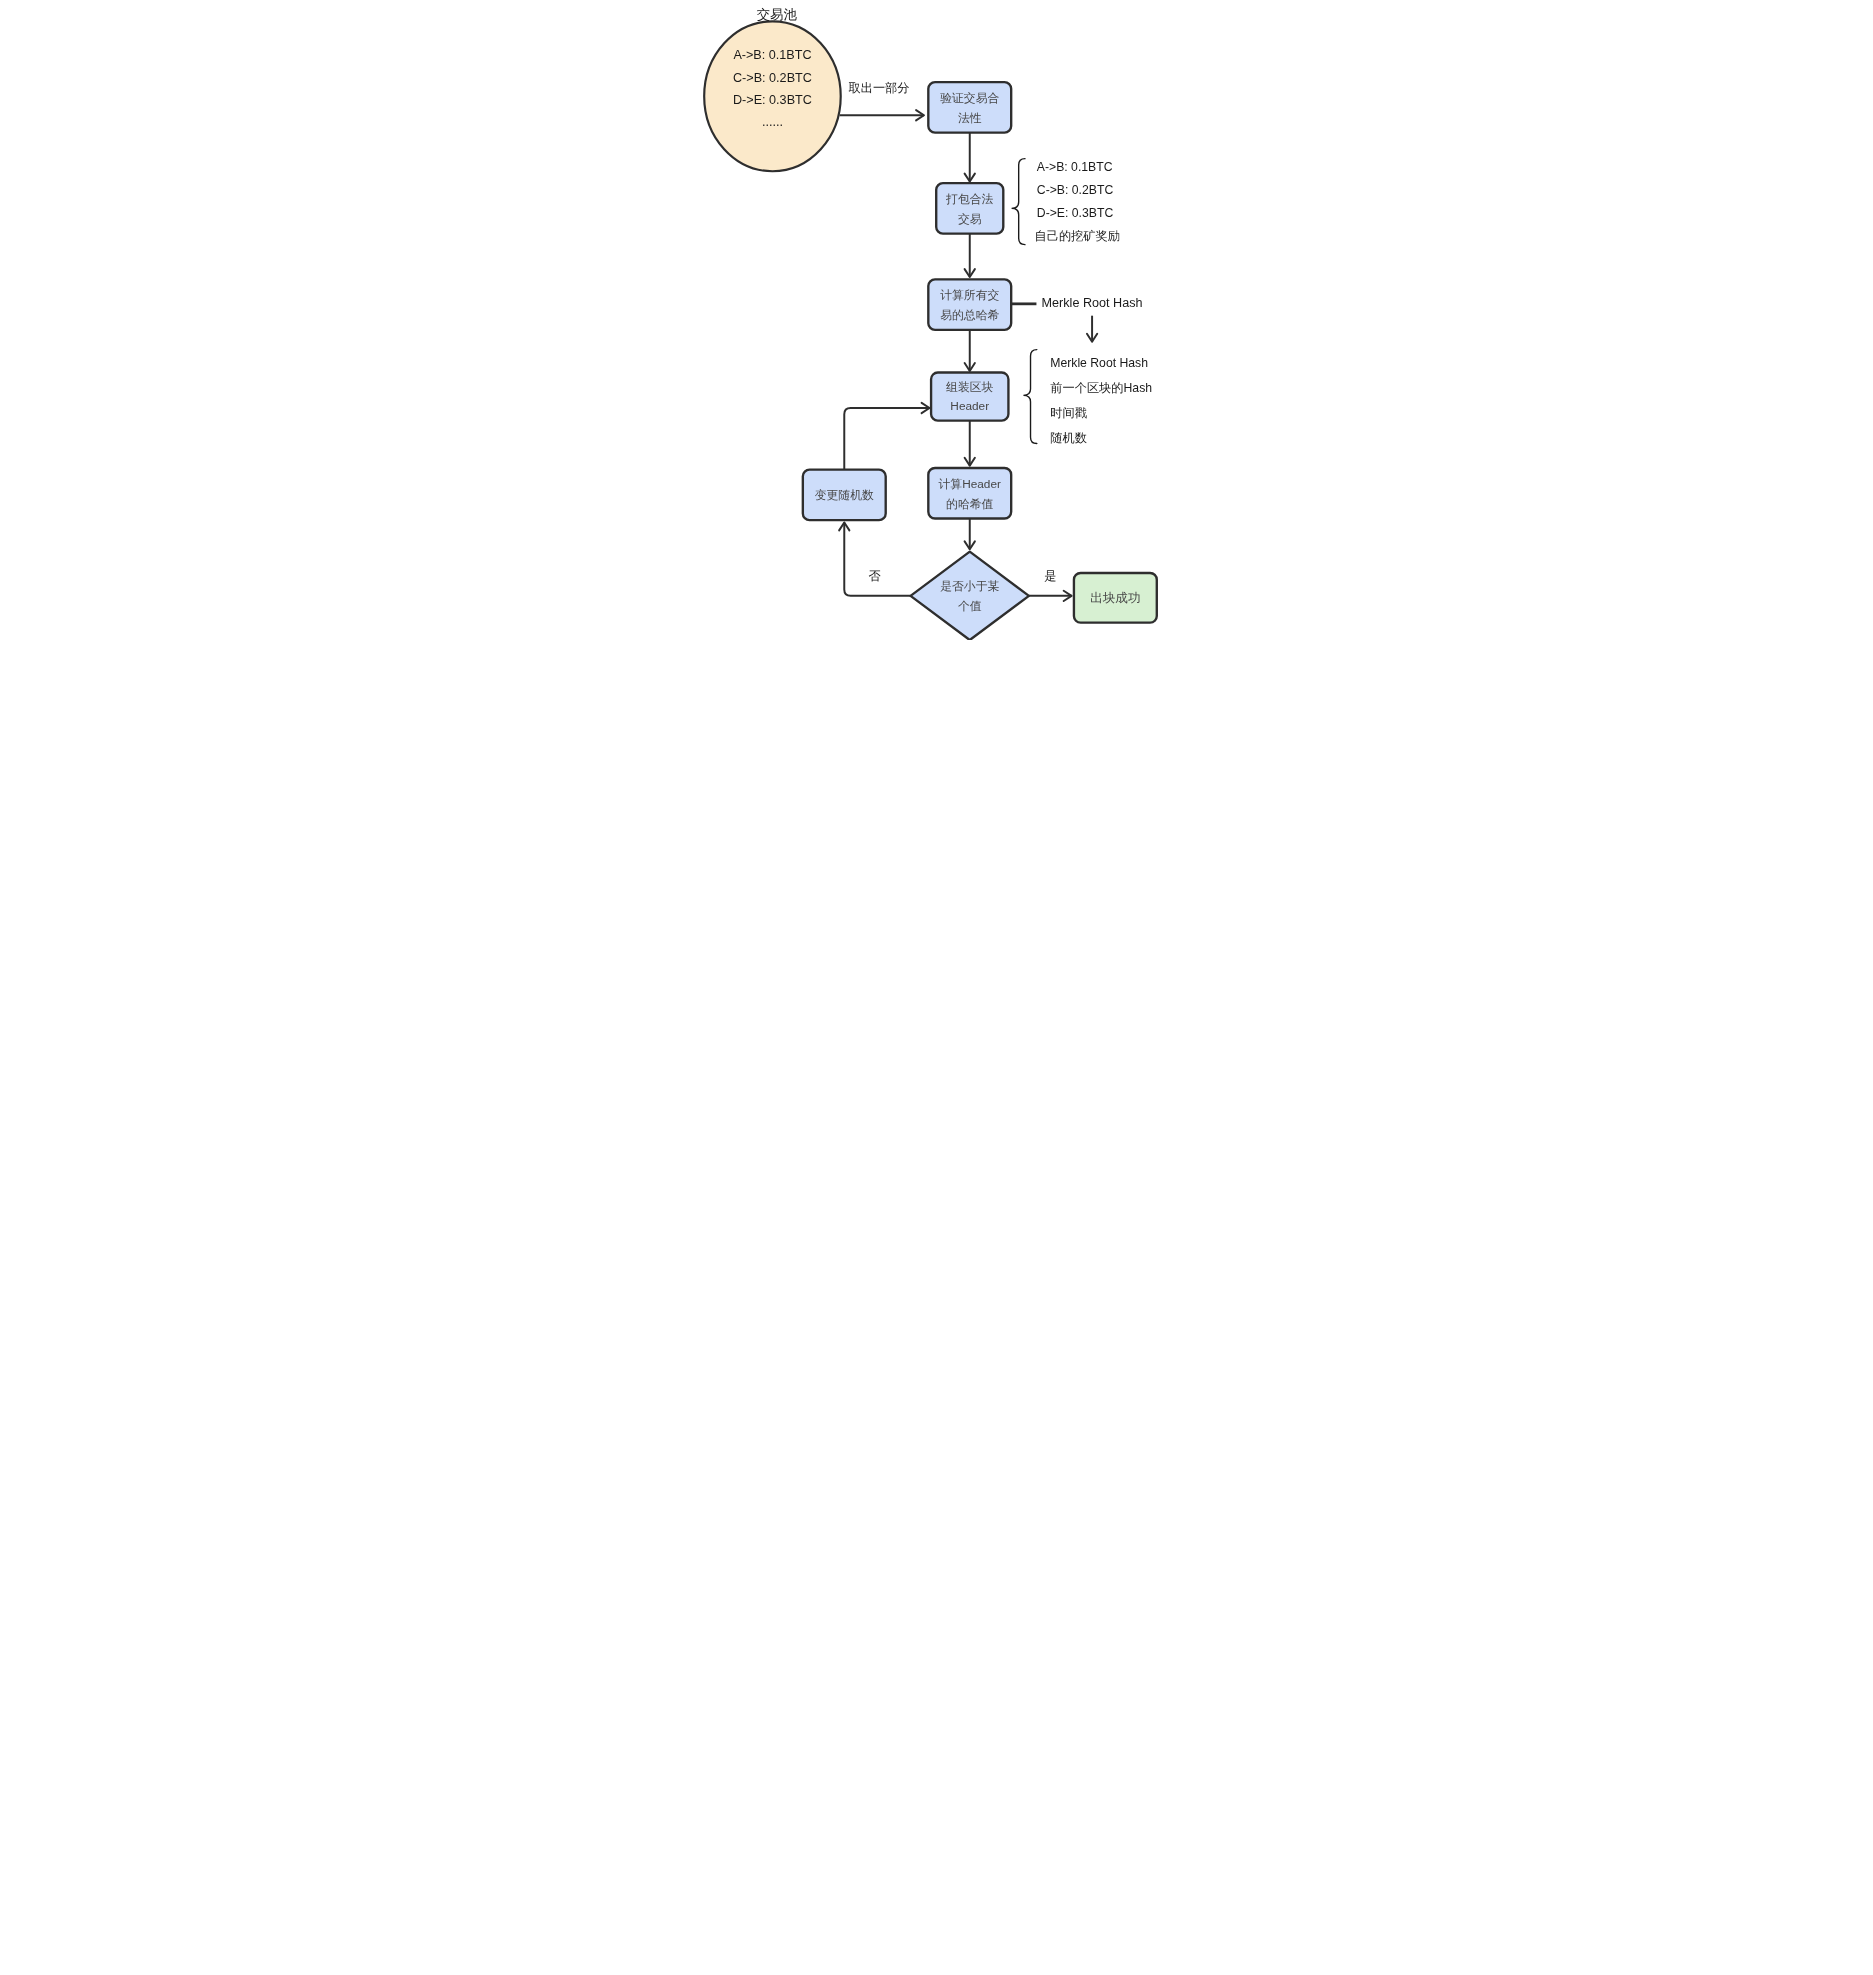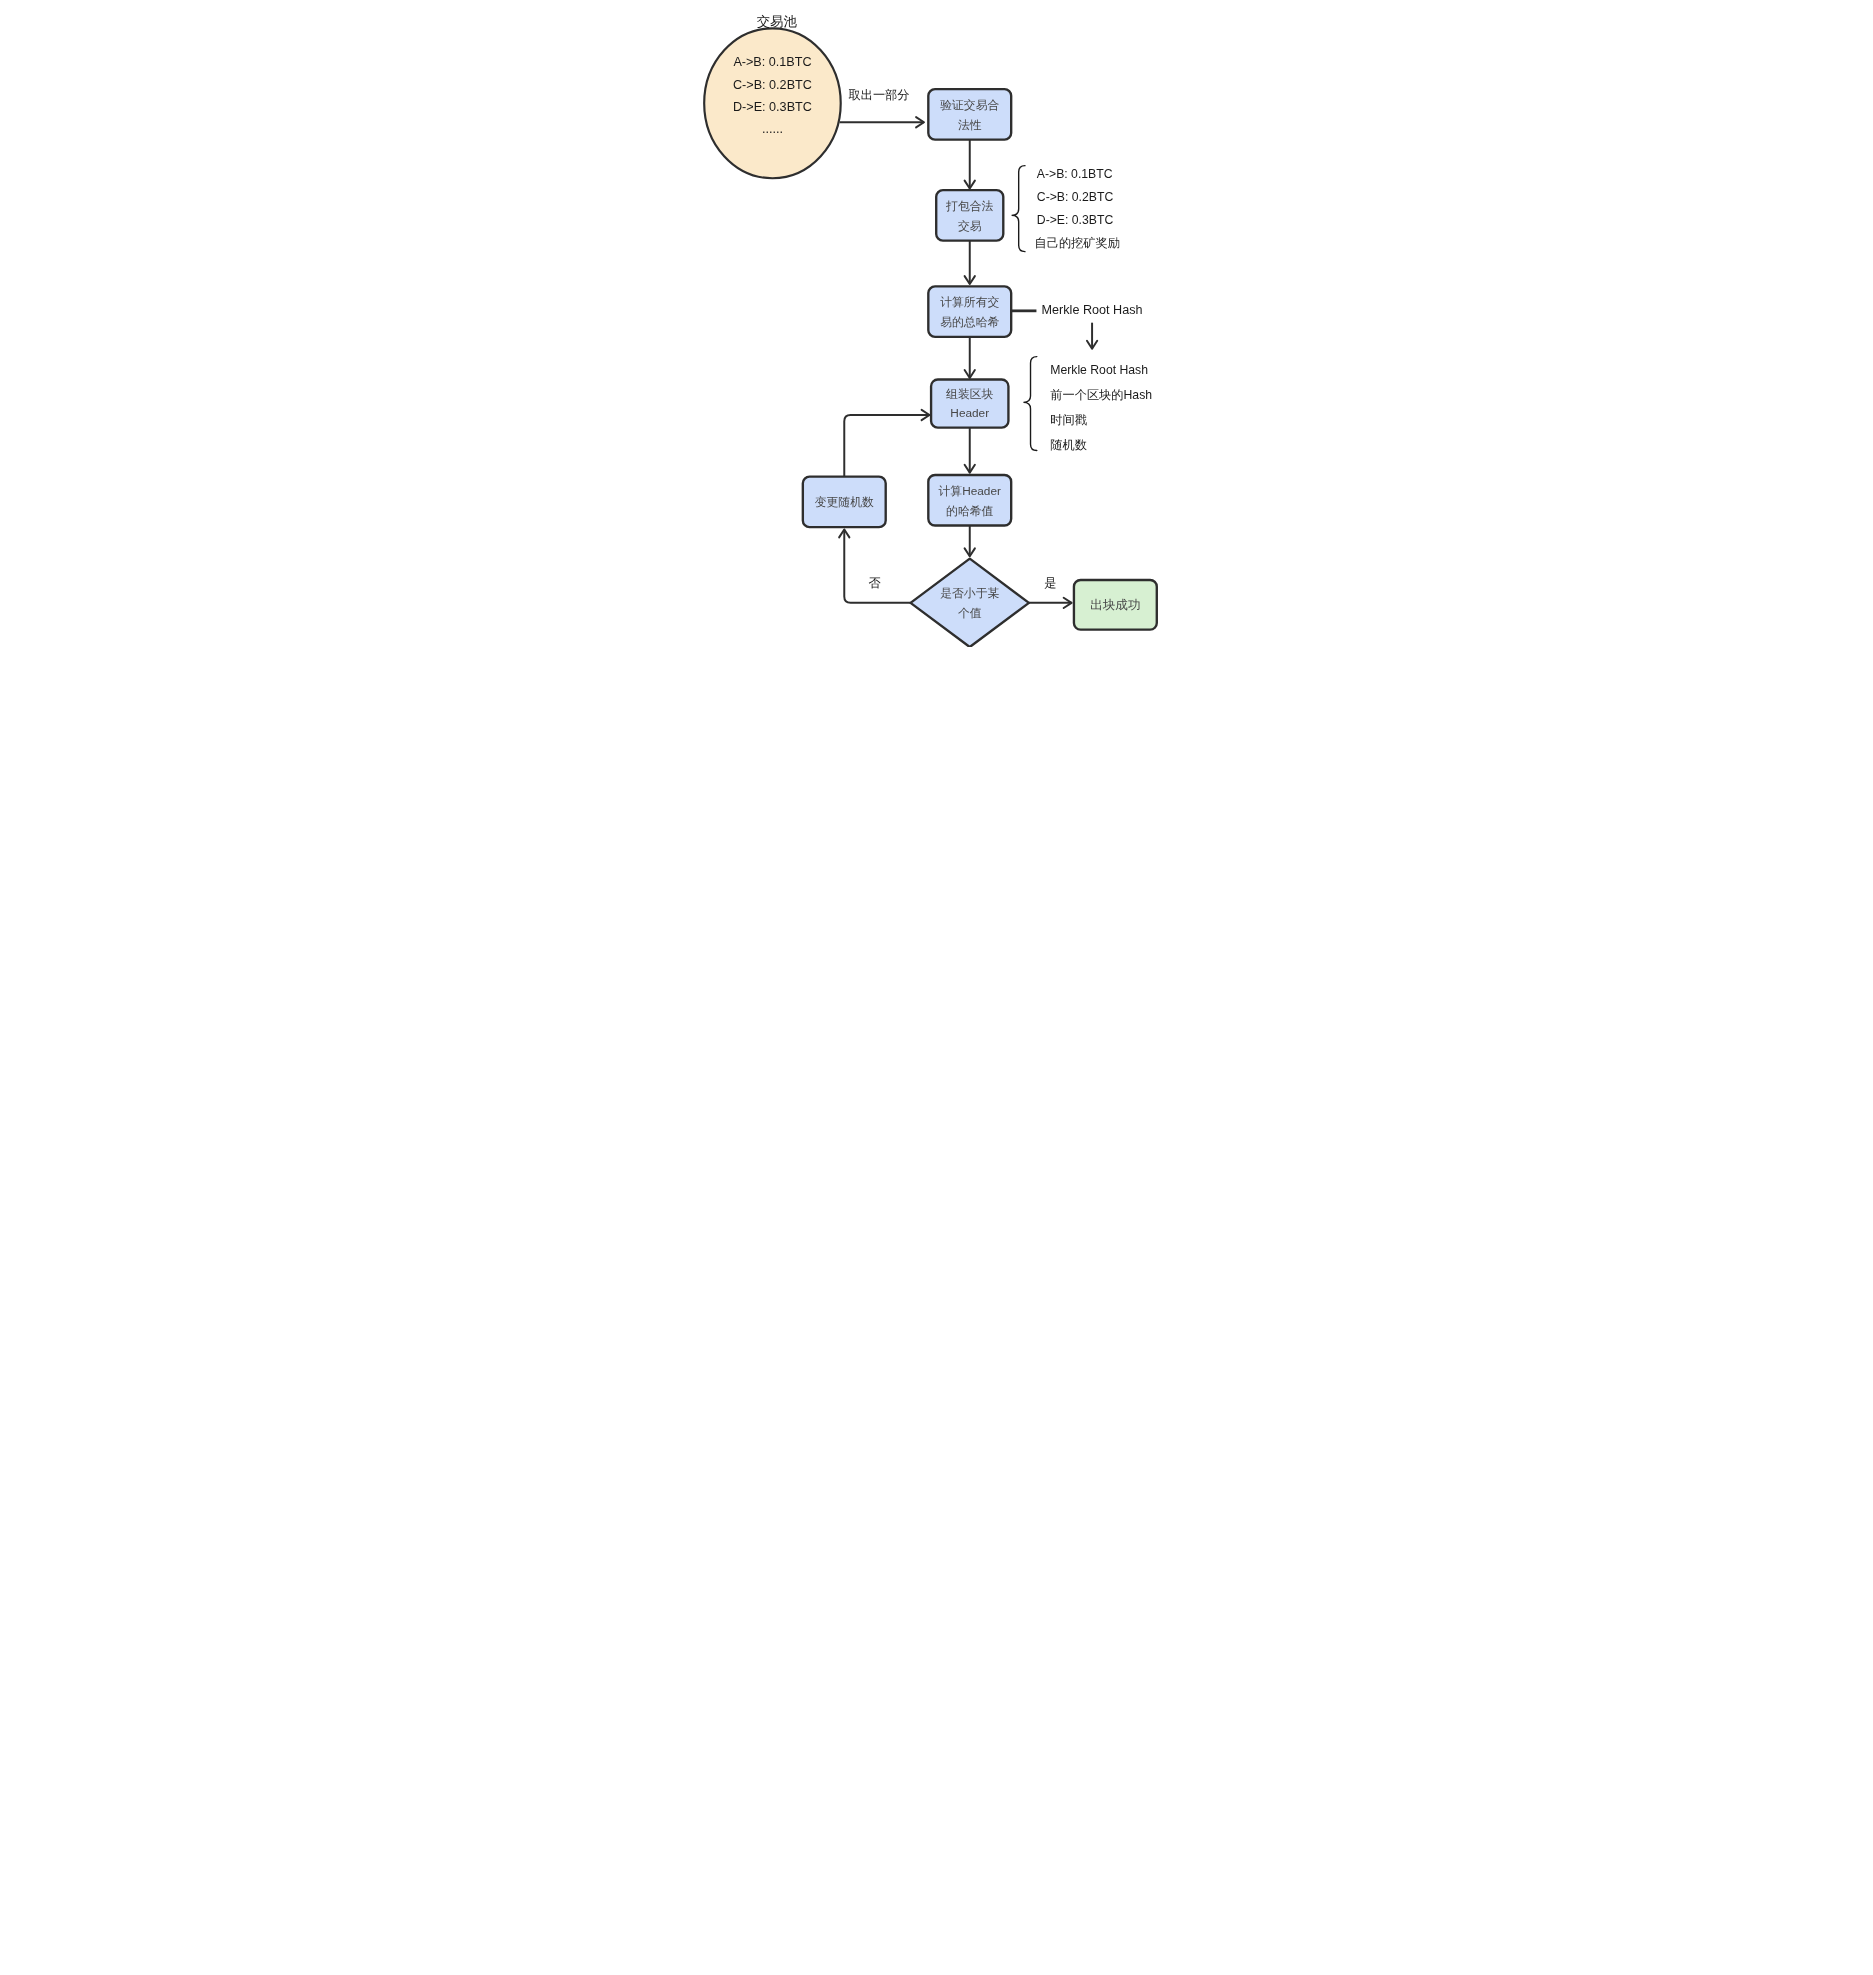--- a/index.html
+++ b/index.html
@@ -3,21 +3,21 @@
 <meta charset="utf-8">
 <style>
   html, body {
     margin: 0;
     padding: 0;
     background: #ffffff;
   }
   .stage {
     width: 100%;
     max-width: 468px;
-    margin: 7px auto;
+    margin: 0 auto;
   }
   svg {
     display: block;
     width: 100%;
     height: auto;
     background: #ffffff;
     font-family: "Liberation Sans", "DejaVu Sans", sans-serif;
   }
   .node-shape {
     fill: #cdddfa;

